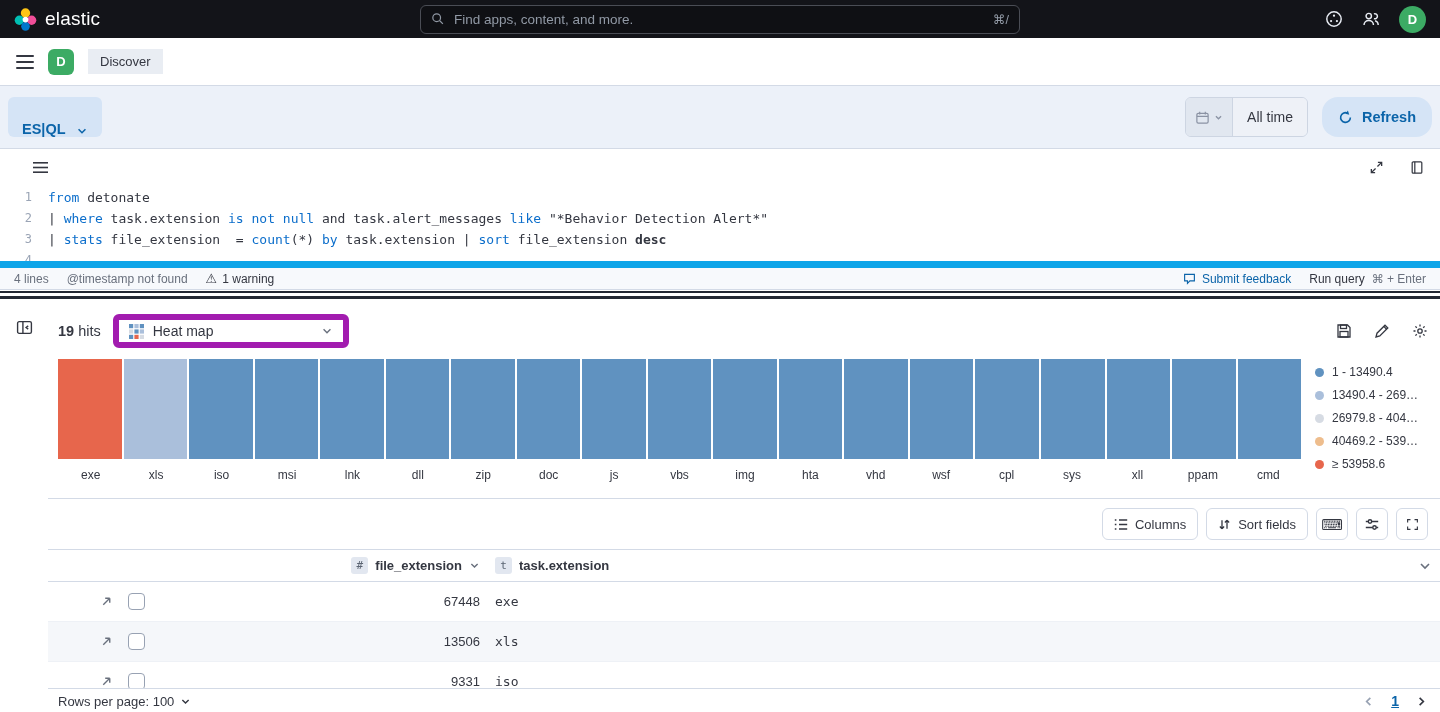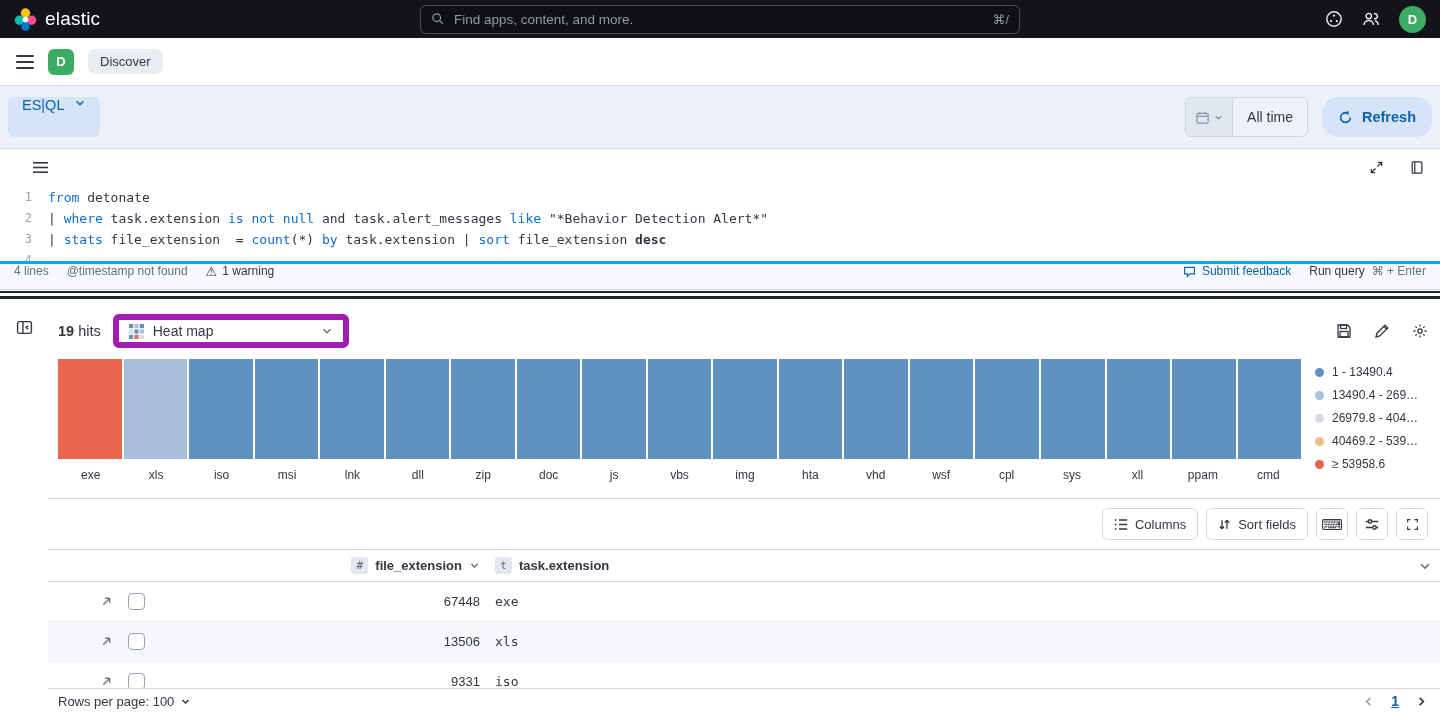--- a/index.html
+++ b/index.html
@@ -15,42 +15,42 @@
   .global-search{position:absolute;left:50%;transform:translateX(-50%);width:600px;height:29px;background:#0f1014;border:1px solid #4a4d55;border-radius:6px;display:flex;align-items:center;gap:9px;padding:0 10px;color:#9199a5;cursor:text}
   .search-ph{flex:1;font-size:13.5px}
   .search-sc{font-size:12.5px}
   .topbar-right{margin-left:auto;display:flex;align-items:center;gap:19px;color:#e8ecf3}
   .avatar{width:27px;height:27px;border-radius:50%;display:flex;align-items:center;justify-content:center;color:#fff;font-size:13px;font-weight:700;cursor:pointer}
 
   
   .navbar{height:48px;background:#fff;border-bottom:1px solid #d3dae6;display:flex;align-items:center;gap:14px;padding:0 16px}
   .nav-burger{color:#343741;cursor:pointer}
   .space-badge{width:26px;height:26px;border-radius:6px;display:flex;align-items:center;justify-content:center;color:#fff;font-weight:700;font-size:13px;cursor:pointer}
-  .crumb{background:#e9edf3;border-radius:8px;padding:5px 12px;font-size:13px;color:#343741;cursor:pointer}
+  .crumb{background:#e9edf3;border-radius:0;padding:5px 12px;font-size:13px;color:#343741;cursor:pointer}
 
   
   .querybar{height:62px;background:#ecf1f9;display:flex;align-items:center;padding:0 8px}
-  .esql-btn{height:40px;padding:0 14px;background:#d5e4f6;border-radius:6px;color:#0b64a9;font-weight:400;font-size:14.5px;display:flex;align-items:flex-start;gap:10px}
+  .esql-btn{height:40px;padding:0 14px;background:#d5e4f6;border-radius:6px;color:#0b64a9;font-weight:700;font-size:14.5px;display:flex;align-items:flex-end;gap:10px}
   .qb-right{margin-left:auto;display:flex;align-items:center;gap:14px}
   .date-group{display:flex;height:40px;border:1px solid #cdd5e2;border-radius:6px;overflow:hidden}
   .date-cal{display:flex;align-items:center;gap:4px;padding:0 9px;background:#e1e7f0;color:#8b93a4;border-right:1px solid #cdd5e2}
   .date-range{display:flex;align-items:center;padding:0 14px;background:#eef1f7;color:#343741;font-size:14px}
   .refresh-btn{height:40px;padding:0 16px;background:#d5e4f6;border-radius:16px;color:#0b64a9;font-weight:700;font-size:14.5px;display:flex;align-items:center;gap:9px}
 
   
   .editor{background:#fff;border-top:1px solid #d3dae6;border-bottom:1px solid #d3dae6}
   .ed-head{height:36px;display:flex;align-items:center;padding:0 16px 0 33px;color:#343741}
   .ed-head-right{margin-left:auto;display:flex;align-items:center;gap:26px}
   .code-lines{height:76px;overflow:hidden;padding-top:2px;font-family:"DejaVu Sans Mono","Liberation Mono",monospace;font-size:13px;cursor:text}
   .code-line{display:flex;height:21px;line-height:21px}
   .lnum{width:32px;text-align:right;color:#9aa4b5;font-size:12px;flex:none}
   .code{padding-left:16px;white-space:pre;color:#343741}
   .kw{color:#0c6ecb}
   .b{font-weight:700}
-  .ed-status{height:28px;background:#f7f9fc;border-top:3px solid #0ea5e9;display:flex;align-items:flex-start;gap:18px;padding:0 14px;font-size:12px;color:#69707d}
+  .ed-status{height:28px;background:#f7f9fc;border-top:7px solid #0ea5e9;display:flex;align-items:center;gap:18px;padding:0 14px;font-size:12px;color:#69707d}
   .warn{display:flex;align-items:center;gap:5px;color:#343741;cursor:pointer}
   .warn-glyph{font-size:13px;line-height:1}
   .ed-status-right{margin-left:auto;display:flex;align-items:center;gap:18px}
   .feedback{display:flex;align-items:center;gap:6px;color:#0b64a9;cursor:pointer}
   .runq{color:#343741;display:flex;gap:7px;cursor:pointer}
   .runq .sc{color:#69707d}
 
   
   .splitter{height:14px;background:#fff;cursor:row-resize}
   .splitter .l1{height:2px;background:#222833;margin-top:1px}

